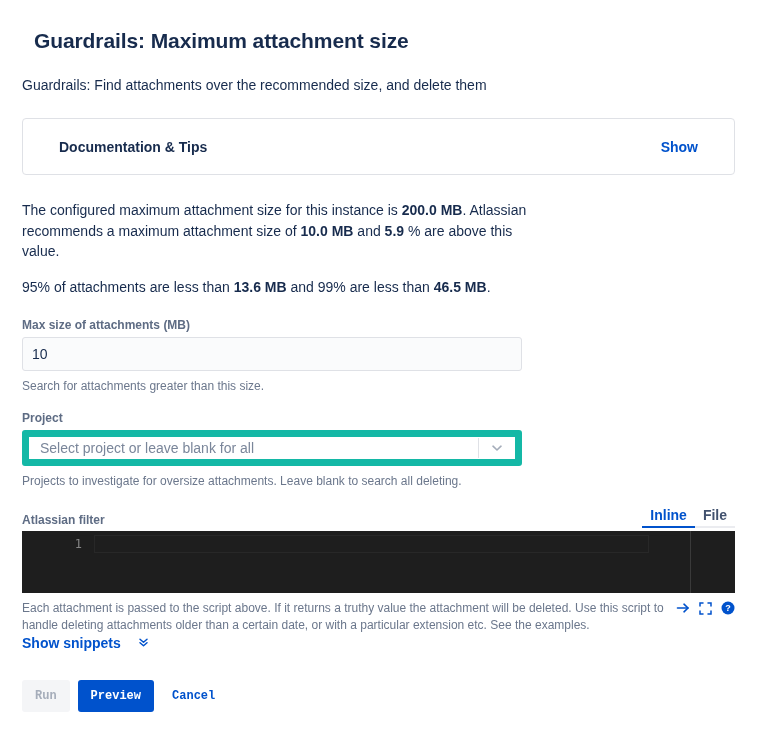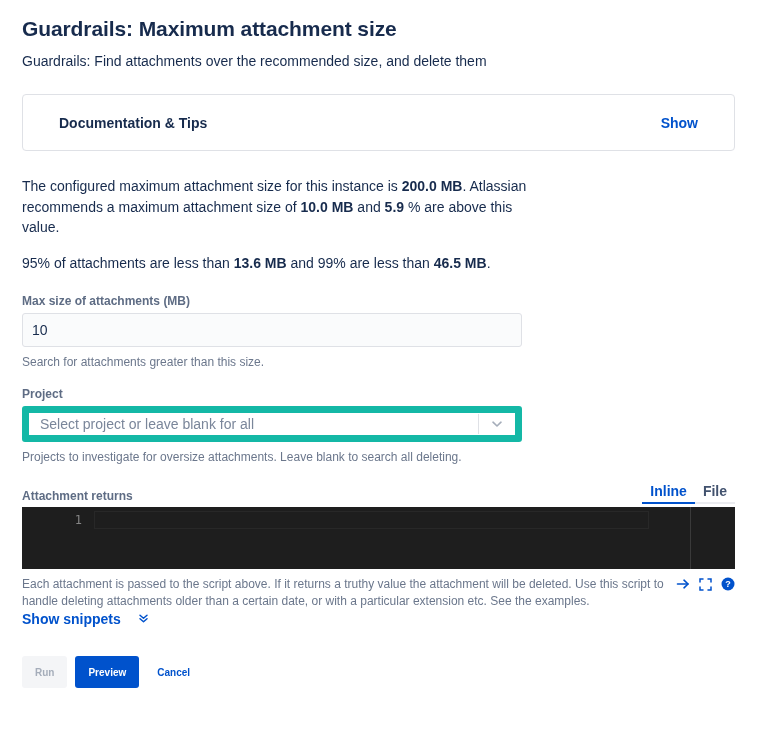--- a/index.html
+++ b/index.html
@@ -12,21 +12,21 @@
     overflow: hidden;
   }
   .page { position: relative; width: 757px; height: 744px; padding: 0 22px; }
 
   
   .page-title {
     font-size: 21px;
     font-weight: 700;
     color: #172B4D;
     letter-spacing: -0.1px;
-    margin: 0;
+    margin: 12px;
     padding-top: 16px;
     line-height: 26px;
   }
   .page-subtitle {
     font-size: 14px;
     color: #172B4D;
     margin: 0;
     padding-top: 9px;
     line-height: 20px;
   }
@@ -220,22 +220,22 @@
   }
 
   
   .actions {
     margin-top: 28px;
     display: flex;
     align-items: center;
     gap: 8px;
   }
   .btn {
-    font-family: Liberation Sans, sans-serif;
-    font-size: 10px;
+    font-family: Liberation Mono, monospace;
+    font-size: 12px;
     font-weight: 700;
     border: none;
     border-radius: 3px;
     height: 32px;
     padding: 0 13px;
     cursor: pointer;
   }
   .btn-disabled {
     background: #F4F5F7;
     color: #A5ADBA;
@@ -290,21 +290,21 @@
           <svg width="16" height="16" viewBox="0 0 16 16">
               <path d="M4 6.2 L8 10 L12 6.2" fill="none" stroke="#A5ADBA" stroke-width="1.6" stroke-linecap="round" stroke-linejoin="round"></path>
             </svg>
         </span>
       </div>
       <div class="help-text">Projects to investigate for oversize attachments. Leave blank to search all deleting.</div>
     </div>
 
     <div class="editor-section">
       <div class="editor-header">
-        <label class="field-label" style="margin-bottom:1px;">Attachment returns</label>
+        <label class="field-label" style="margin-bottom:1px;">Atlassian filter</label>
         <div class="tabs">
           <span class="tab active">
             <span>Inline</span>
             <span class="underline"></span>
           </span>
           <span class="tab inactive">
             <span>File</span>
             <span class="underline"></span>
           </span>
         </div>

